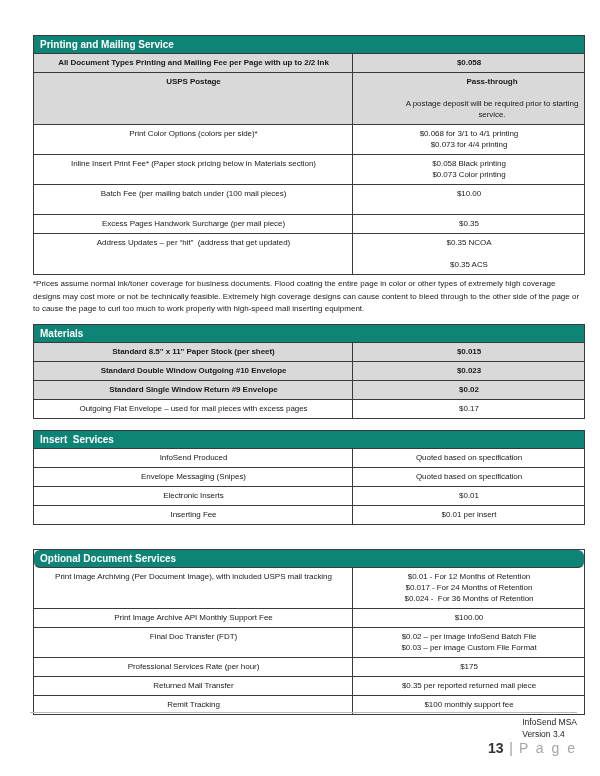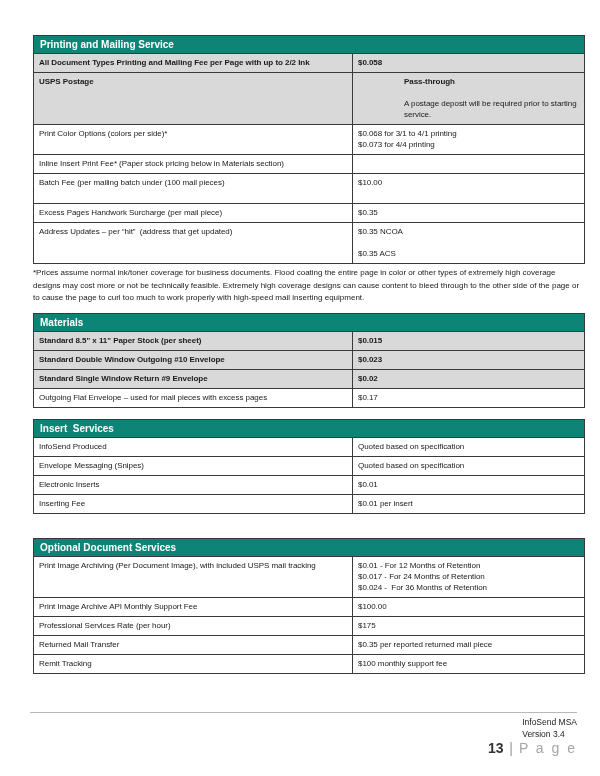--- a/index.html
+++ b/index.html
@@ -8,21 +8,21 @@
         font-family:"Liberation Sans",sans-serif;color:#1a1a1a;}
   .tblsec{margin:0;}
   .tbl{border:1px solid #3a3a3a;}
   .tbl-title{color:#fff;font-weight:bold;font-size:10px;line-height:11px;
              padding:3px 6px;border-bottom:1px solid #3a3a3a;white-space:pre-wrap;}
   .row{display:grid;grid-template-columns:319px 1fr;}
   .row + .row{border-top:1px solid #3a3a3a;}
   .cell{padding:3px 4px 4px 5px;font-size:8px;line-height:11px;white-space:pre-wrap;
         letter-spacing:-0.05px;}
   .cell.label{border-right:1px solid #3a3a3a;}
-  .line{min-height:11px;}
+  .line{min-height:11px;text-align:center;}
   .line.b{font-weight:bold;}
   .footnote{font-size:8px;line-height:12.5px;margin:3px 0 0 0;color:#1a1a1a;}
   .t2{margin-top:8px;} .t3{margin-top:11px;} .t4{margin-top:24px;}
   .footer{position:absolute;left:30px;right:23px;top:712px;}
   .footer-line{border-top:1px solid #b8b8b8;margin-bottom:4px;}
   .footer-row{display:flex;justify-content:space-between;align-items:flex-end;flex-direction:column;}
   .footer-left{font-size:8.5px;line-height:11.5px;color:#222;}
   .footer-right{font-size:14px;}
   .pg-num{font-weight:bold;color:#333;}
   .pg-sep{color:#9a9a9a;margin:0 2px;}
@@ -44,20 +44,21 @@
           <div class="row shaded" style="background: rgb(217, 217, 217); gap: 46px;">
             <div class="cell label"><div class="line b">USPS Postage</div></div>
             <div class="cell value"><div class="line b">Pass-through</div><div class="line"></div><div class="line">A postage deposit will be required prior to starting service.</div></div>
           </div>
           <div class="row">
             <div class="cell label"><div class="line">Print Color Options (colors per side)*</div></div>
             <div class="cell value"><div class="line">$0.068 for 3/1 to 4/1 printing</div><div class="line">$0.073 for 4/4 printing</div></div>
           </div>
           <div class="row">
             <div class="cell label"><div class="line">Inline Insert Print Fee* (Paper stock pricing below in Materials section)</div></div>
+            <div class="cell value"><div class="line">$0.058 Black printing</div><div class="line">$0.073 Color printing</div></div>
           </div>
           <div class="row">
             <div class="cell label"><div class="line">Batch Fee (per mailing batch under (100 mail pieces)</div></div>
             <div class="cell value"><div class="line">$10.00</div><div class="line"></div></div>
           </div>
           <div class="row">
             <div class="cell label"><div class="line">Excess Pages Handwork Surcharge (per mail piece)</div></div>
             <div class="cell value"><div class="line">$0.35</div></div>
           </div>
           <div class="row">
@@ -104,28 +105,32 @@
             <div class="cell value"><div class="line">$0.01</div></div>
           </div>
           <div class="row">
             <div class="cell label"><div class="line">Inserting Fee</div></div>
             <div class="cell value"><div class="line">$0.01 per insert</div></div>
           </div>
         </div>
       </section>
       <section class="tblsec t4">
         <div class="tbl">
-          <div class="tbl-title" style="background: rgb(13, 132, 118);">Optional Document Services</div>
+          <div class="tbl-title" style="background: rgb(13, 132, 118); border-radius: 6px;">Optional Document Services</div>
           <div class="row">
             <div class="cell label"><div class="line">Print Image Archiving (Per Document Image), with included USPS mail tracking</div></div>
             <div class="cell value"><div class="line">$0.01 - For 12 Months of Retention</div><div class="line">$0.017 - For 24 Months of Retention</div><div class="line">$0.024 -  For 36 Months of Retention</div></div>
           </div>
           <div class="row">
             <div class="cell label"><div class="line">Print Image Archive API Monthly Support Fee</div></div>
             <div class="cell value"><div class="line">$100.00</div></div>
+          </div>
+          <div class="row">
+            <div class="cell label"><div class="line">Final Doc Transfer (FDT)</div></div>
+            <div class="cell value"><div class="line">$0.02 – per image InfoSend Batch File</div><div class="line">$0.03 – per image Custom File Format</div></div>
           </div>
           <div class="row">
             <div class="cell label"><div class="line">Professional Services Rate (per hour)</div></div>
             <div class="cell value"><div class="line">$175</div></div>
           </div>
           <div class="row">
             <div class="cell label"><div class="line">Returned Mail Transfer</div></div>
             <div class="cell value"><div class="line">$0.35 per reported returned mail piece</div></div>
           </div>
           <div class="row">

